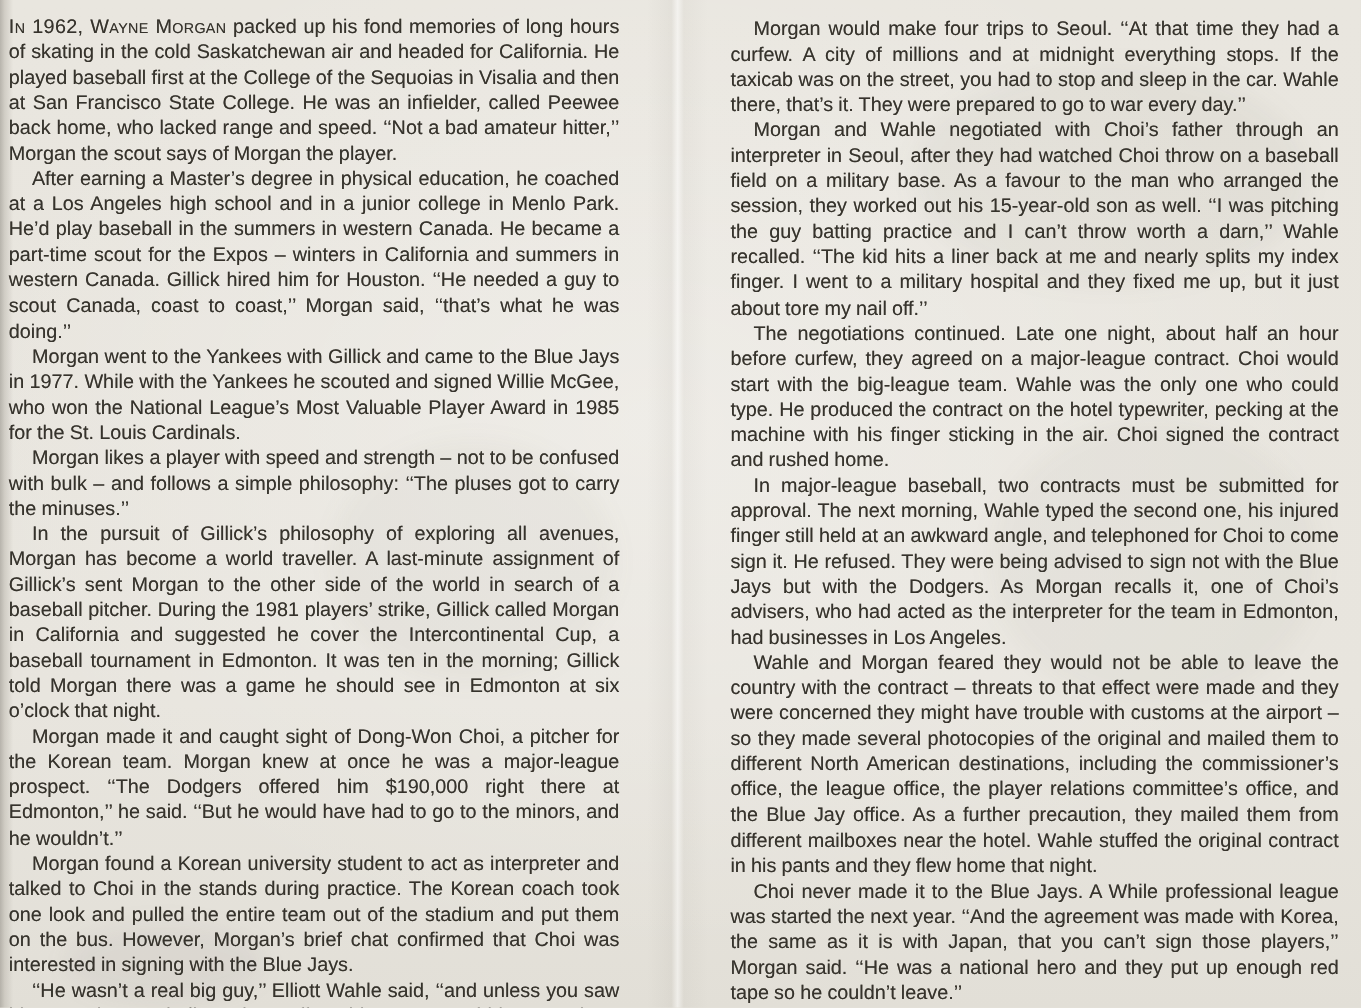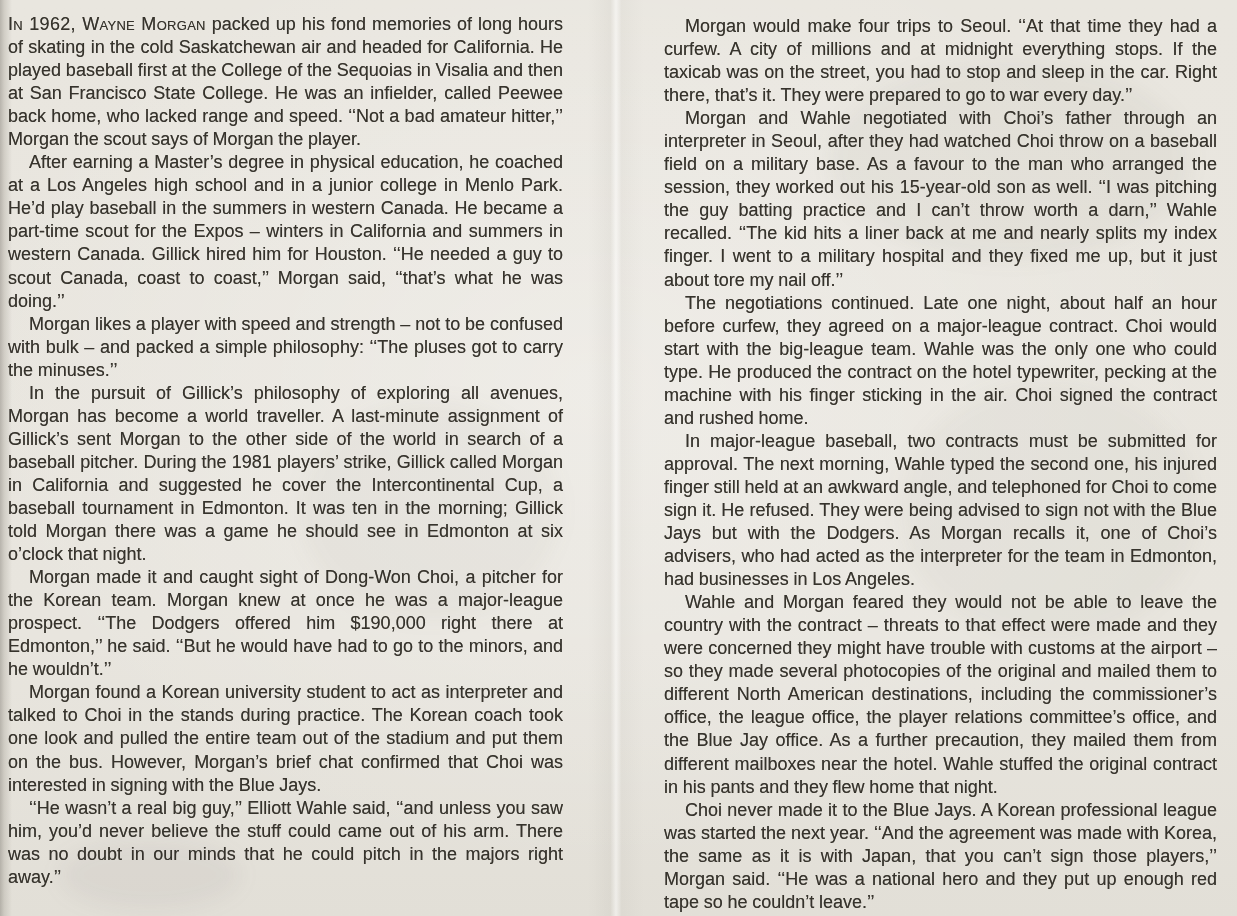--- a/index.html
+++ b/index.html
@@ -72,29 +72,30 @@
   <div class="gutter"></div>
 
   <div class="smudge smudge-1"></div>
   <div class="smudge smudge-2"></div>
   <div class="smudge smudge-3"></div>
   <div class="smudge smudge-4"></div>
 
   <div class="col col-left">
     <p class="para"><span class="smallcaps">In 1962, Wayne Morgan</span> <span>packed up his fond memories of long hours of skating in the cold Saskatchewan air and headed for California. He played baseball first at the College of the Sequoias in Visalia and then at San Francisco State College. He was an infielder, called Peewee back home, who lacked range and speed. ‘‘Not a bad amateur hitter,’’ Morgan the scout says of Morgan the player.</span></p>
     <p class="para indent">After earning a Master’s degree in physical education, he coached at a Los Angeles high school and in a junior college in Menlo Park. He’d play baseball in the summers in western Canada. He became a part-time scout for the Expos – winters in California and summers in western Canada. Gillick hired him for Houston. ‘‘He needed a guy to scout Canada, coast to coast,’’ Morgan said, ‘‘that’s what he was doing.’’</p>
-    <p class="para indent">Morgan likes a player with speed and strength – not to be confused with bulk – and packed a simple philosophy: ‘‘The pluses got to carry the minuses.’’</p>
+    <p class="para indent">Morgan went to the Yankees with Gillick and came to the Blue Jays in 1977. While with the Yankees he scouted and signed Willie McGee, who won the National League’s Most Valuable Player Award in 1985 for the St. Louis Cardinals.</p>
+    <p class="para indent">Morgan likes a player with speed and strength – not to be confused with bulk – and follows a simple philosophy: ‘‘The pluses got to carry the minuses.’’</p>
     <p class="para indent">In the pursuit of Gillick’s philosophy of exploring all avenues, Morgan has become a world traveller. A last-minute assignment of Gillick’s sent Morgan to the other side of the world in search of a baseball pitcher. During the 1981 players’ strike, Gillick called Morgan in California and suggested he cover the Intercontinental Cup, a baseball tournament in Edmonton. It was ten in the morning; Gillick told Morgan there was a game he should see in Edmonton at six o’clock that night.</p>
     <p class="para indent">Morgan made it and caught sight of Dong-Won Choi, a pitcher for the Korean team. Morgan knew at once he was a major-league prospect. ‘‘The Dodgers offered him $190,000 right there at Edmonton,’’ he said. ‘‘But he would have had to go to the minors, and he wouldn’t.’’</p>
     <p class="para indent">Morgan found a Korean university student to act as interpreter and talked to Choi in the stands during practice. The Korean coach took one look and pulled the entire team out of the stadium and put them on the bus. However, Morgan’s brief chat confirmed that Choi was interested in signing with the Blue Jays.</p>
     <p class="para indent">‘‘He wasn’t a real big guy,’’ Elliott Wahle said, ‘‘and unless you saw him, you’d never believe the stuff could came out of his arm. There was no doubt in our minds that he could pitch in the majors right away.’’</p>
   </div>
 
   <div class="col col-right">
-    <p class="para indent">Morgan would make four trips to Seoul. ‘‘At that time they had a curfew. A city of millions and at midnight everything stops. If the taxicab was on the street, you had to stop and sleep in the car. Right there, that’s it. They were prepared to go to war every day.’’</p>
+    <p class="para indent">Morgan would make four trips to Seoul. ‘‘At that time they had a curfew. A city of millions and at midnight everything stops. If the taxicab was on the street, you had to stop and sleep in the car. Wahle there, that’s it. They were prepared to go to war every day.’’</p>
     <p class="para indent">Morgan and Wahle negotiated with Choi’s father through an interpreter in Seoul, after they had watched Choi throw on a baseball field on a military base. As a favour to the man who arranged the session, they worked out his 15-year-old son as well. ‘‘I was pitching the guy batting practice and I can’t throw worth a darn,’’ Wahle recalled. ‘‘The kid hits a liner back at me and nearly splits my index finger. I went to a military hospital and they fixed me up, but it just about tore my nail off.’’</p>
     <p class="para indent">The negotiations continued. Late one night, about half an hour before curfew, they agreed on a major-league contract. Choi would start with the big-league team. Wahle was the only one who could type. He produced the contract on the hotel typewriter, pecking at the machine with his finger sticking in the air. Choi signed the contract and rushed home.</p>
     <p class="para indent">In major-league baseball, two contracts must be submitted for approval. The next morning, Wahle typed the second one, his injured finger still held at an awkward angle, and telephoned for Choi to come sign it. He refused. They were being advised to sign not with the Blue Jays but with the Dodgers. As Morgan recalls it, one of Choi’s advisers, who had acted as the interpreter for the team in Edmonton, had businesses in Los Angeles.</p>
     <p class="para indent">Wahle and Morgan feared they would not be able to leave the country with the contract – threats to that effect were made and they were concerned they might have trouble with customs at the airport – so they made several photocopies of the original and mailed them to different North American destinations, including the commissioner’s office, the league office, the player relations committee’s office, and the Blue Jay office. As a further precaution, they mailed them from different mailboxes near the hotel. Wahle stuffed the original contract in his pants and they flew home that night.</p>
-    <p class="para indent">Choi never made it to the Blue Jays. A Korean professional league was started the next year. ‘‘And the agreement was made with Korea, the same as it is with Japan, that you can’t sign those players,’’ Morgan said. ‘‘He was a national hero and they put up enough red tape so he couldn’t leave.’’</p>
+    <p class="para indent">Choi never made it to the Blue Jays. A While professional league was started the next year. ‘‘And the agreement was made with Korea, the same as it is with Japan, that you can’t sign those players,’’ Morgan said. ‘‘He was a national hero and they put up enough red tape so he couldn’t leave.’’</p>
   </div>
 
 </div>
 
 </body></html>

